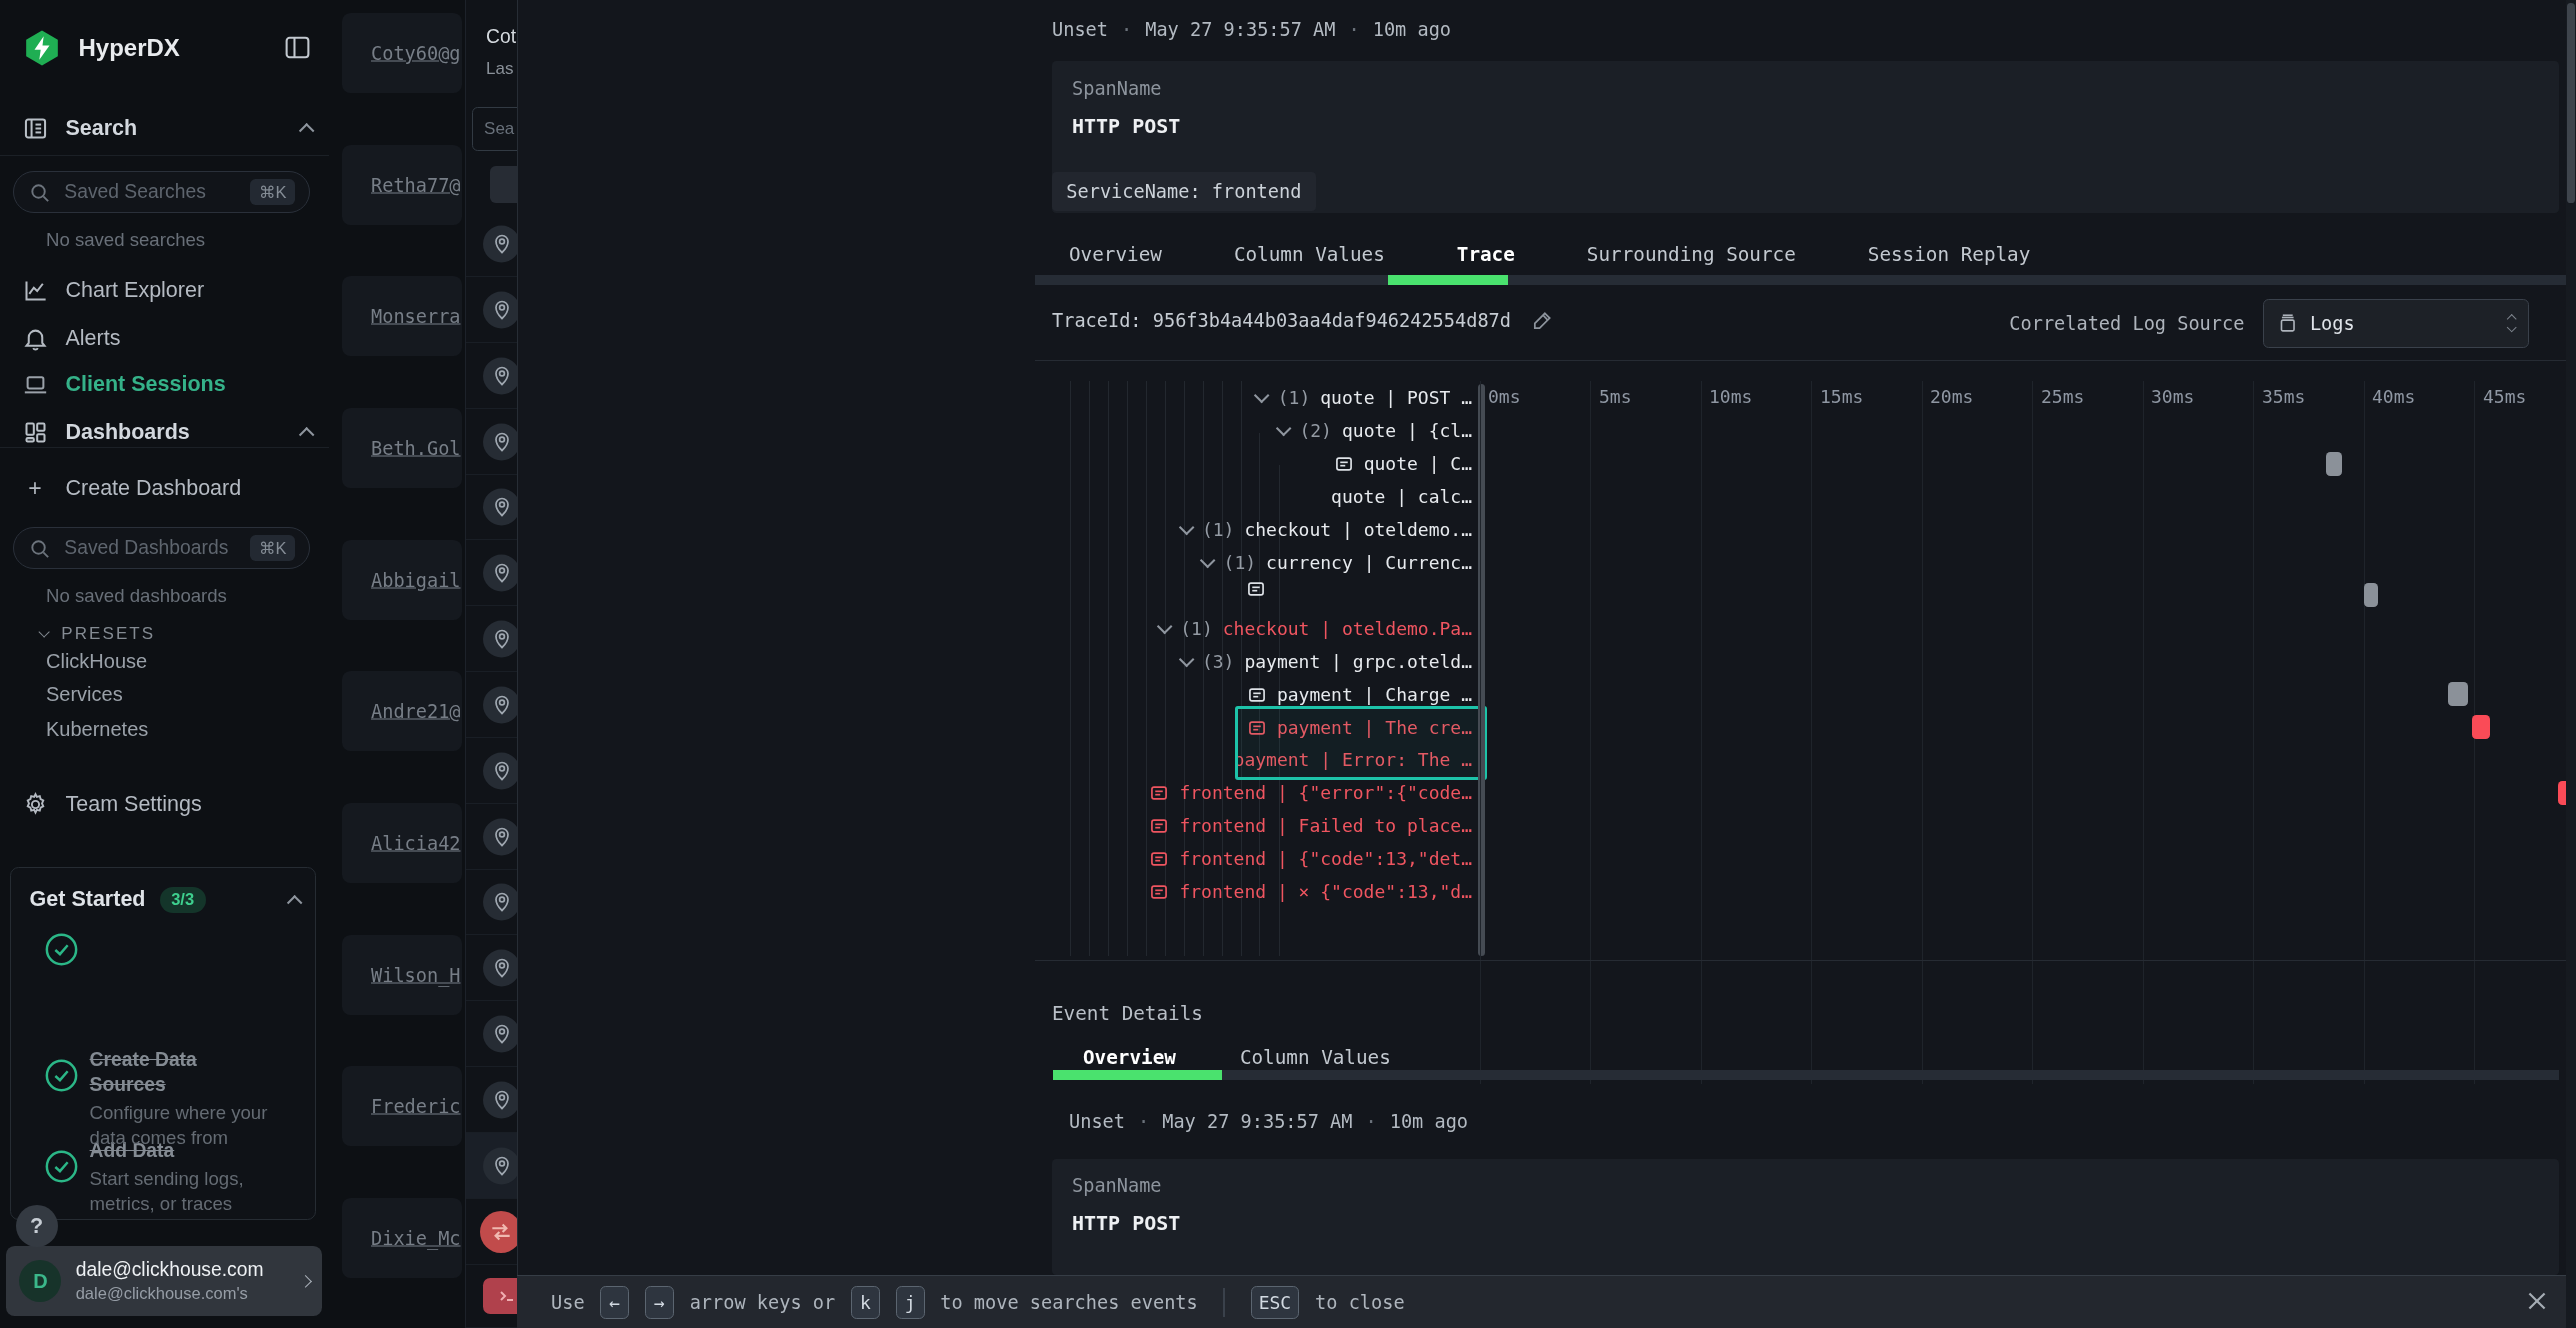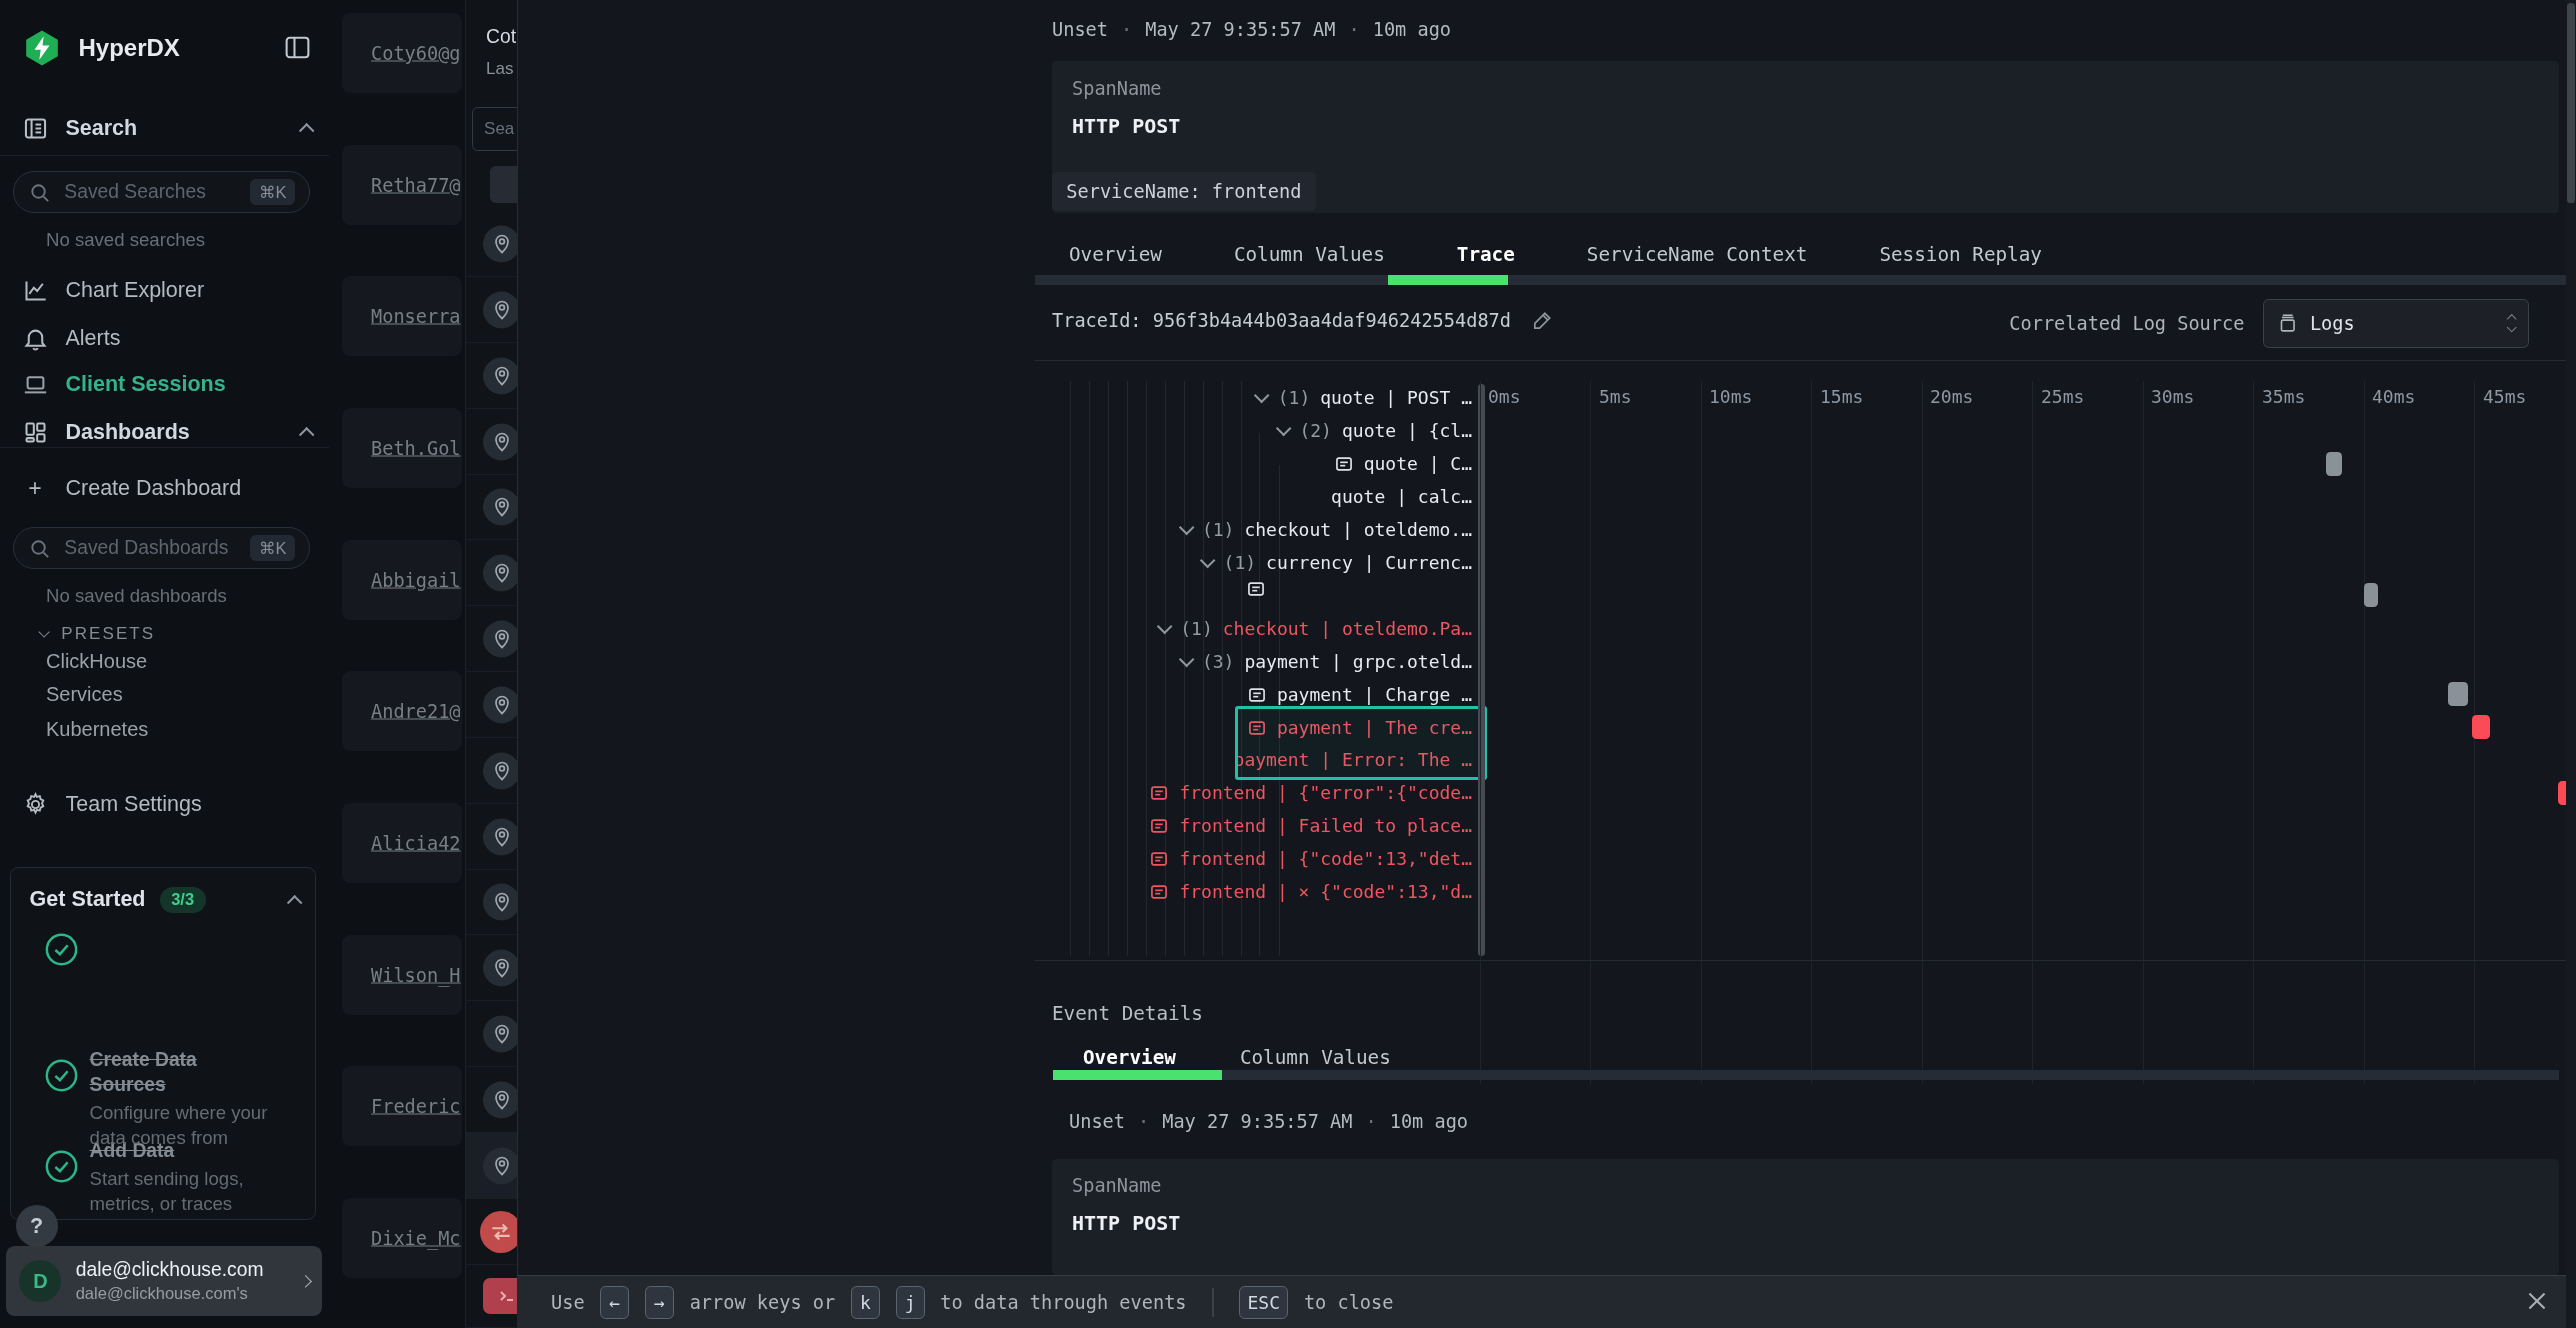--- a/index.html
+++ b/index.html
@@ -488,21 +488,21 @@
     <div class="card-label">SpanName</div>
     <div class="card-value">HTTP POST</div>
   </div>
 
   <div id="svc-chip" class="abs mono">ServiceName: frontend</div>
 
   <div class="tabs mono" style="left:551px;top:243px;" id="main-tabs">
       <span class="tab">Overview</span>
       <span class="tab">Column Values</span>
       <span class="tab active">Trace</span>
-      <span class="tab">ServiceName Context</span>
+      <span class="tab">Surrounding Source</span>
       <span class="tab">Session Replay</span>
     </div>
   <div class="tabstrip" style="left:517px;right:0;top:275px;">
     <div class="green" style="left:353px;width:120px;"></div>
   </div>
 
   <div id="traceid-row" class="abs mono">
     <span>TraceId: 956f3b4a44b03aa4daf946242554d87d</span>
     <span>
         <svg width="23" height="23" viewBox="0 0 24 24" fill="none" stroke="#8d949d" stroke-width="1.8">
@@ -720,21 +720,21 @@
   </div>
 </div>
 
 <div id="footer" class="abs mono">
   <span class="ftxt">Use</span>
   <span class="kbd">←</span>
   <span class="kbd">→</span>
   <span class="ftxt">arrow keys or</span>
   <span class="kbd">k</span>
   <span class="kbd">j</span>
-  <span class="ftxt">to data through events</span>
+  <span class="ftxt">to move searches events</span>
   <span id="fdiv"></span>
   <span class="kbd">ESC</span>
   <span class="ftxt">to close</span>
 </div>
 <span id="close-x" class="abs">
   <svg width="26" height="26" viewBox="0 0 24 24" fill="none" stroke="#a6adb5" stroke-width="2">
       <line x1="5" y1="5" x2="19" y2="19"></line>
       <line x1="19" y1="5" x2="5" y2="19"></line>
     </svg>
 </span>

